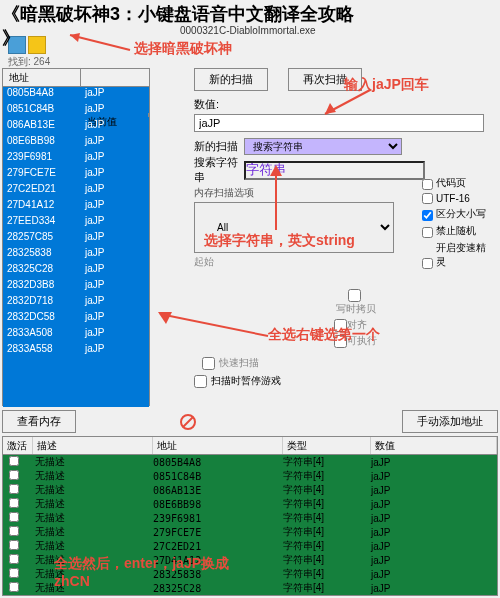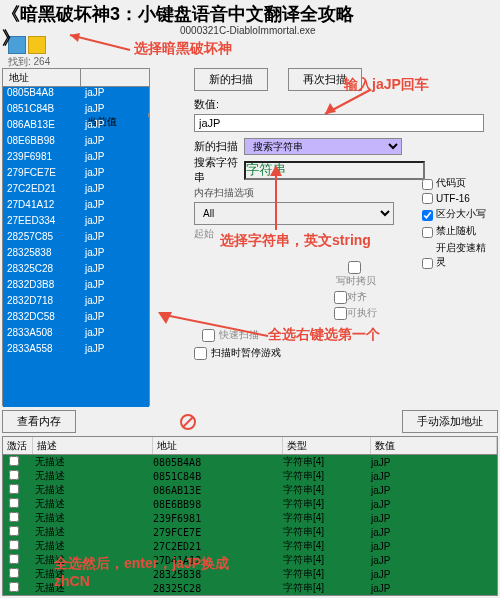--- a/index.html
+++ b/index.html
@@ -29,29 +29,29 @@
     
     .right-panel { position: absolute; top: 68px; left: 154px; width: 344px; }
     .scan-buttons { display: flex; gap: 20px; margin-bottom: 6px; padding-left: 40px; }
     .btn { background: #f0f0f0; border: 1px solid #888; padding: 3px 14px; font-size: 11px; cursor: pointer; }
     .value-label { margin-left: 40px; font-size: 11px; margin-bottom: 2px; margin-top: 6px; }
     .value-input { margin-left: 40px; width: 290px; padding: 2px 4px; border: 1px solid #888; font-size: 11px; background: #fff; }
     
     .scan-row { display: flex; align-items: center; margin: 4px 0 0 40px; height: 20px; }
     .scan-row label { width: 50px; font-size: 11px; }
     .scan-row select, .scan-row input[type=text] { width: 158px; font-size: 10px; padding: 1px 4px; border: 1px solid #888; background: #c4b5fd; }
-    .disabled-input { background: #f0f0f0 !important; color: #15803d; }
+    .disabled-input { background: #f0f0f0 !important; color: #6d28d9; }
     
     .checkbox-group { position: absolute; top: 108px; left: 268px; width: 70px; }
     .checkbox-row { display: flex; align-items: flex-end; font-size: 10px; margin-bottom: 3px; }
     .checkbox-row input { margin-right: 3px; width: 11px; height: 11px; }
     
     .mem-scan { margin: 6px 0 0 40px; }
     .mem-scan-label { font-size: 10px; color: #555; }
-    .mem-select { width: 200px; font-size: 10px; padding: 4px; border: 1px solid #888; margin-top: 2px; }
+    .mem-select { width: 200px; font-size: 10px; padding: 18px; border: 1px solid #888; margin-top: 2px; }
     .start-label { font-size: 10px; color: #888; margin-top: 2px; }
     
     .copy-check { margin: 20px 0 0 60px; display: flex; align-items: center; font-size: 10px; color: #888; flex-direction: column; }
     .copy-check input { margin-right: 4px; }
     .align-checks { margin: 2px 0 0 180px; font-size: 10px; color: #888; }
     .align-checks div { display: flex; align-items: center; margin-bottom: 2px; }
     
     .fast-scan { margin: 8px 0 0 40px; display: flex; align-items: center; font-size: 10px; color: #888; padding-left: 8px; }
     .scan-game { margin: 4px 0 0 40px; display: flex; align-items: center; font-size: 10px; }
     
@@ -95,21 +95,21 @@
     <line class="arrow-line" x1="70" y1="20" x2="10" y2="5"></line>
     <polygon class="arrow-head" points="10,5 20,3 18,12"></polygon>
   </svg>
 
 <div class="annotation" style="top:76px;left:344px">输入jaJP回车</div>
 <svg class="arrow" style="top:88px;left:320px" width="60" height="30">
     <line class="arrow-line" x1="50" y1="2" x2="5" y2="26"></line>
     <polygon class="arrow-head" points="5,26 16,24 10,15"></polygon>
   </svg>
 
-<div class="annotation" style="top:232px;left:220px">选择字符串，英文string</div>
+<div class="annotation" style="top:232px;left:204px">选择字符串，英文string</div>
 <svg class="arrow" style="top:160px;left:256px" width="40" height="76">
     <line class="arrow-line" x1="20" y1="70" x2="20" y2="8"></line>
     <polygon class="arrow-head" points="20,5 14,16 26,16"></polygon>
   </svg>
 
 <div class="annotation" style="top:326px;left:268px">全选右键选第一个</div>
 <svg class="arrow" style="top:306px;left:150px" width="120" height="48">
     <line class="arrow-line" x1="118" y1="30" x2="10" y2="8"></line>
     <polygon class="arrow-head" points="8,6 22,6 16,18"></polygon>
   </svg>

